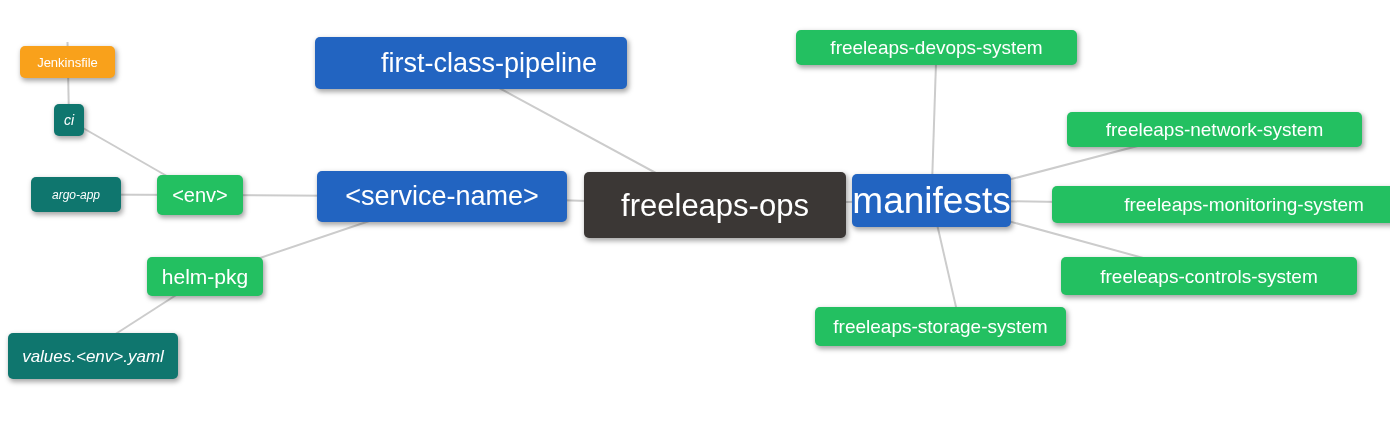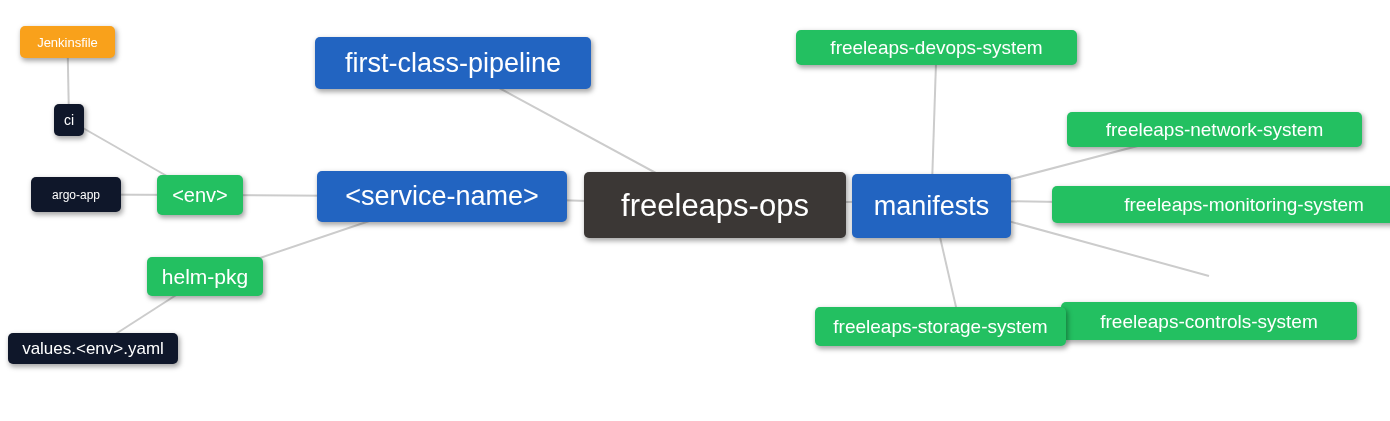--- a/index.html
+++ b/index.html
@@ -31,22 +31,22 @@
     justify-content: center;
     color: #ffffff;
     border-radius: 5px;
     white-space: nowrap;
     box-shadow: 1.5px 2.5px 5px rgba(0,0,0,0.35);
     cursor: default;
     line-height: 1;
   }
   .c-blue   { background: #2264C1; }
   .c-green  { background: #23C061; }
-  .c-red    { background: #0f172a; }
-  .c-orange { background: #F9A11B; }
+  .c-red    { background: #0f766e; font-style: italic; }
+  .c-orange { background: #F9A11B; margin-top: 20px; }
   .c-dark   { background: #3B3735; align-items: center; }
 </style>
 </head>
 <body>
 
 <div class="mindmap-canvas">
   <svg class="edge-layer" xmlns="http://www.w3.org/2000/svg" viewBox="0 0 1390 421">
       <line x1="67.5" y1="42" x2="69" y2="120" stroke="#CCCCCC" stroke-width="2"></line>
       <line x1="69" y1="120" x2="200" y2="195" stroke="#CCCCCC" stroke-width="2"></line>
       <line x1="76" y1="194.5" x2="200" y2="195" stroke="#CCCCCC" stroke-width="2"></line>
@@ -71,44 +71,44 @@
       </div>
       <div class="node c-red" style="left: 31px; top: 177px; width: 90px; height: 35px; font-size: 12px;">
         <span>argo-app</span>
       </div>
       <div class="node c-green" style="left: 157px; top: 175px; width: 86px; height: 40px; font-size: 20px;">
         <span>&lt;env&gt;</span>
       </div>
       <div class="node c-green" style="left: 147px; top: 257px; width: 116px; height: 39px; font-size: 21px;">
         <span>helm-pkg</span>
       </div>
-      <div class="node c-red" style="left: 8px; top: 333px; width: 170px; height: 31px; font-size: 17px;">
+      <div class="node c-red" style="left: 8px; top: 333px; width: 170px; height: 46px; font-size: 17px;">
         <span>values.&lt;env&gt;.yaml</span>
       </div>
-      <div class="node c-blue" style="left: 315px; top: 37px; width: 276px; height: 52px; font-size: 27px;">
+      <div class="node c-blue" style="left: 315px; top: 37px; width: 276px; height: 52px; font-size: 27px; padding-left: 36px;">
         <span>first-class-pipeline</span>
       </div>
       <div class="node c-blue" style="left: 317px; top: 171px; width: 250px; height: 51px; font-size: 27px;">
         <span>&lt;service-name&gt;</span>
       </div>
       <div class="node c-dark" style="left: 584px; top: 172px; width: 262px; height: 66px; font-size: 31px;">
         <span>freeleaps-ops</span>
       </div>
-      <div class="node c-blue" style="left: 852px; top: 174px; width: 159px; height: 64px; font-size: 27px; align-items: center;">
+      <div class="node c-blue" style="left: 852px; top: 174px; width: 159px; height: 53px; font-size: 37px; align-items: center;">
         <span>manifests</span>
       </div>
       <div class="node c-green" style="left: 796px; top: 30px; width: 281px; height: 35px; font-size: 19px;">
         <span>freeleaps-devops-system</span>
       </div>
       <div class="node c-green" style="left: 1067px; top: 112px; width: 295px; height: 35px; font-size: 19px;">
         <span>freeleaps-network-system</span>
       </div>
       <div class="node c-green" style="left: 1052px; top: 186px; width: 384px; height: 37px; font-size: 19px;">
         <span>freeleaps-monitoring-system</span>
       </div>
-      <div class="node c-green" style="left: 1061px; top: 257px; width: 296px; height: 38px; font-size: 19px; margin-top: 45px;">
+      <div class="node c-green" style="left: 1061px; top: 257px; width: 296px; height: 38px; font-size: 19px;">
         <span>freeleaps-controls-system</span>
       </div>
       <div class="node c-green" style="left: 815px; top: 307px; width: 251px; height: 39px; font-size: 19px;">
         <span>freeleaps-storage-system</span>
       </div>
     </div>
 </div>
 
 </body></html>

